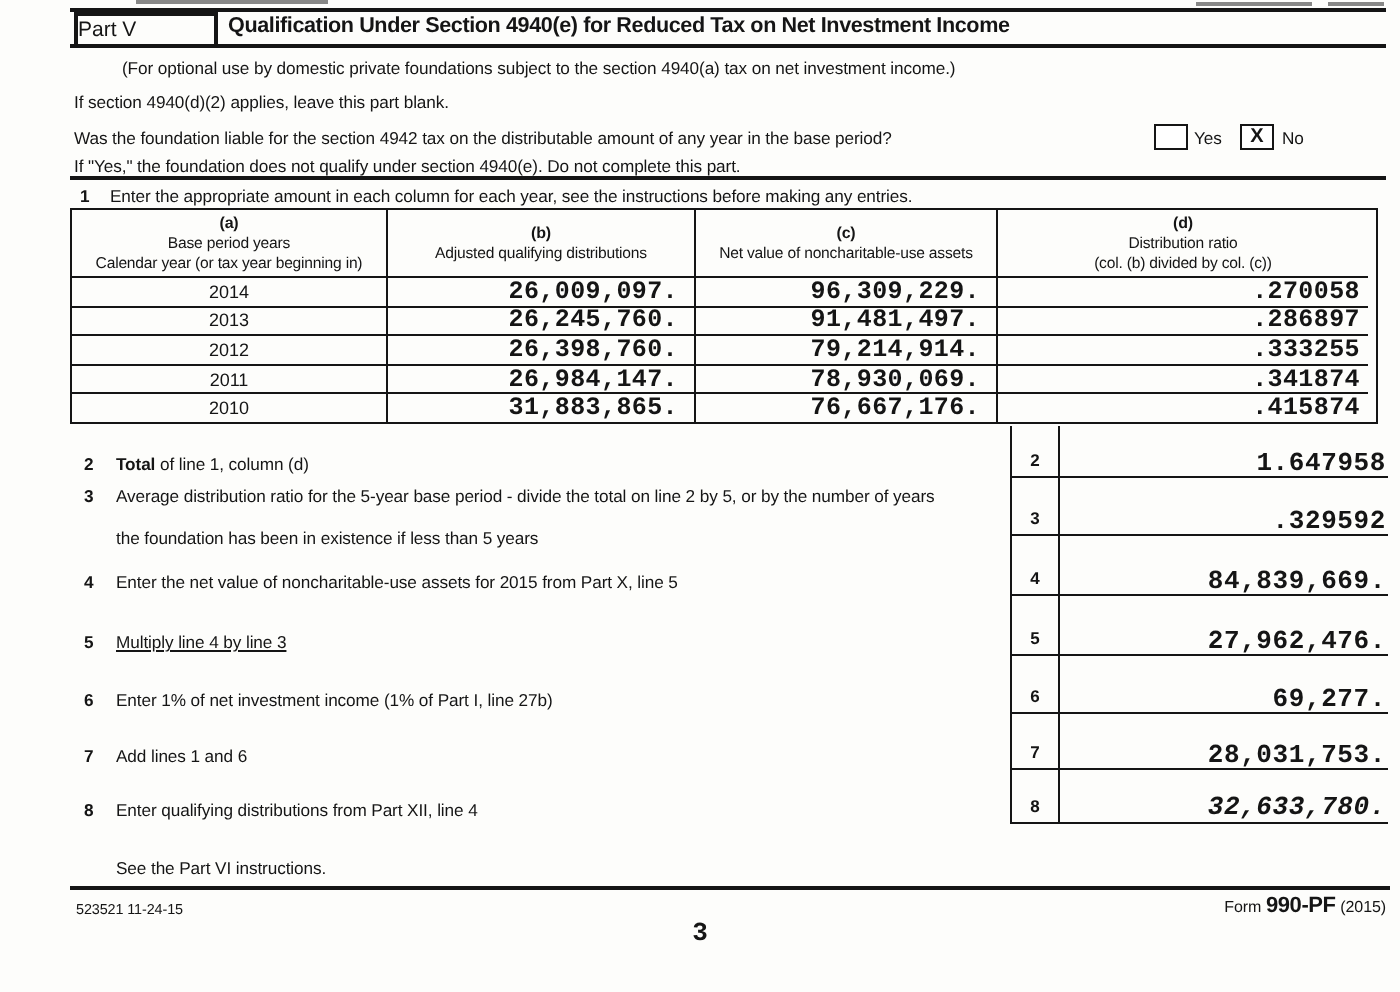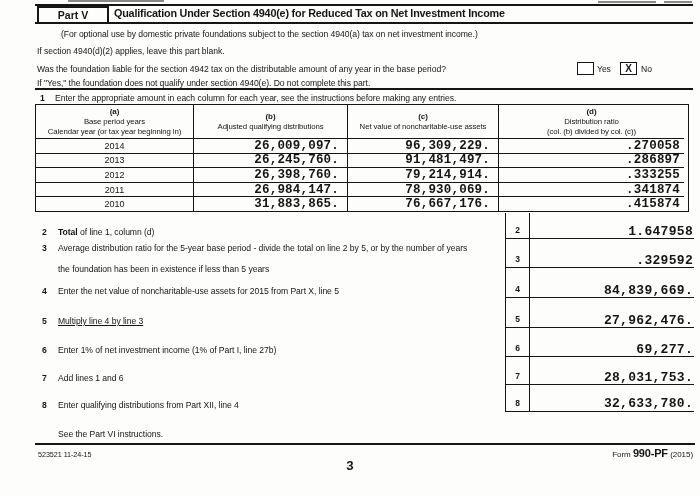--- a/index.html
+++ b/index.html
@@ -4,21 +4,21 @@
 <style>
   html,body{margin:0;padding:0;background:#e8e8e8;}
   .page{position:relative;width:700px;height:496px;background:#fdfdfb;
         font-family:"Liberation Sans",sans-serif;color:#151515;overflow:hidden;}
   .rule{position:absolute;background:#151515;}
   .txt{position:absolute;font-size:8.6px;letter-spacing:-0.05px;white-space:nowrap;}
   .small{font-size:7.2px;}
   .bold{font-weight:bold;}
   .mono{font-family:"Liberation Mono","DejaVu Sans Mono",monospace;}
   .partbox{position:absolute;left:37px;top:6px;width:68px;height:14px;border:2px solid #151515;
-           display:flex;align-items:center;justify-content:center;font-weight:bold;font-size:10.5px;}
+           display:flex;align-items:center;font-weight:normal;font-size:10.5px;}
   .ptitle{position:absolute;left:114px;top:7px;font-weight:bold;font-size:10.8px;letter-spacing:-0.2px;white-space:nowrap;}
   .cb{position:absolute;width:15px;height:11px;border:1.3px solid #151515;background:#fff;
       display:flex;align-items:center;justify-content:center;font-weight:bold;font-size:10px;font-family:"Liberation Sans",sans-serif;}
   
   .ptable{position:absolute;left:35px;top:104px;width:652px;border:1.6px solid #151515;
           display:grid;grid-template-columns:157px 154px 151px 186px;background:#fdfdfb;}
   .th{height:33px;display:flex;flex-direction:column;align-items:center;justify-content:center;
       text-align:center;font-size:7.8px;line-height:1.25;letter-spacing:-0.1px;}
   .cell-bl{border-left:1px solid #151515;}
   .td{height:13.6px;border-top:1px solid #151515;display:flex;align-items:center;overflow:hidden;}
@@ -152,21 +152,21 @@
 
   <div class="lnum-left" style="top:373px;">7</div>
   <div class="lbl" style="top:373px;">Add lines 1 and 6</div>
   <div class="lnum-right" style="top:371px;">7</div>
   <div class="val" style="top:370px;">28,031,753.</div>
   <div class="ul" style="top:384px;"></div>
 
   <div class="lnum-left" style="top:400px;">8</div>
   <div class="lbl" style="top:400px;">Enter qualifying distributions from Part XII, line 4</div>
   <div class="lnum-right" style="top:398px;">8</div>
-  <div class="val" style="top:396px;">32,633,780.</div>
+  <div class="val" style="top:396px;font-style:italic;">32,633,780.</div>
   <div class="ul" style="top:411px;"></div>
 
   <div class="lbl" style="top:429px;">See the Part VI instructions.</div>
 
   <div class="rule" style="left:35px;top:443px;width:660px;height:2.4px;"></div>
   <div class="txt small" style="left:38px;top:450px;">523521 11-24-15</div>
   <div class="txt" style="left:0;top:447px;width:693px;text-align:right;">
     <span style="font-size:8px">Form</span>
     <b style="font-size:11px;letter-spacing:-0.2px;">990-PF</b>
     <span style="font-size:8px">(2015)</span>

